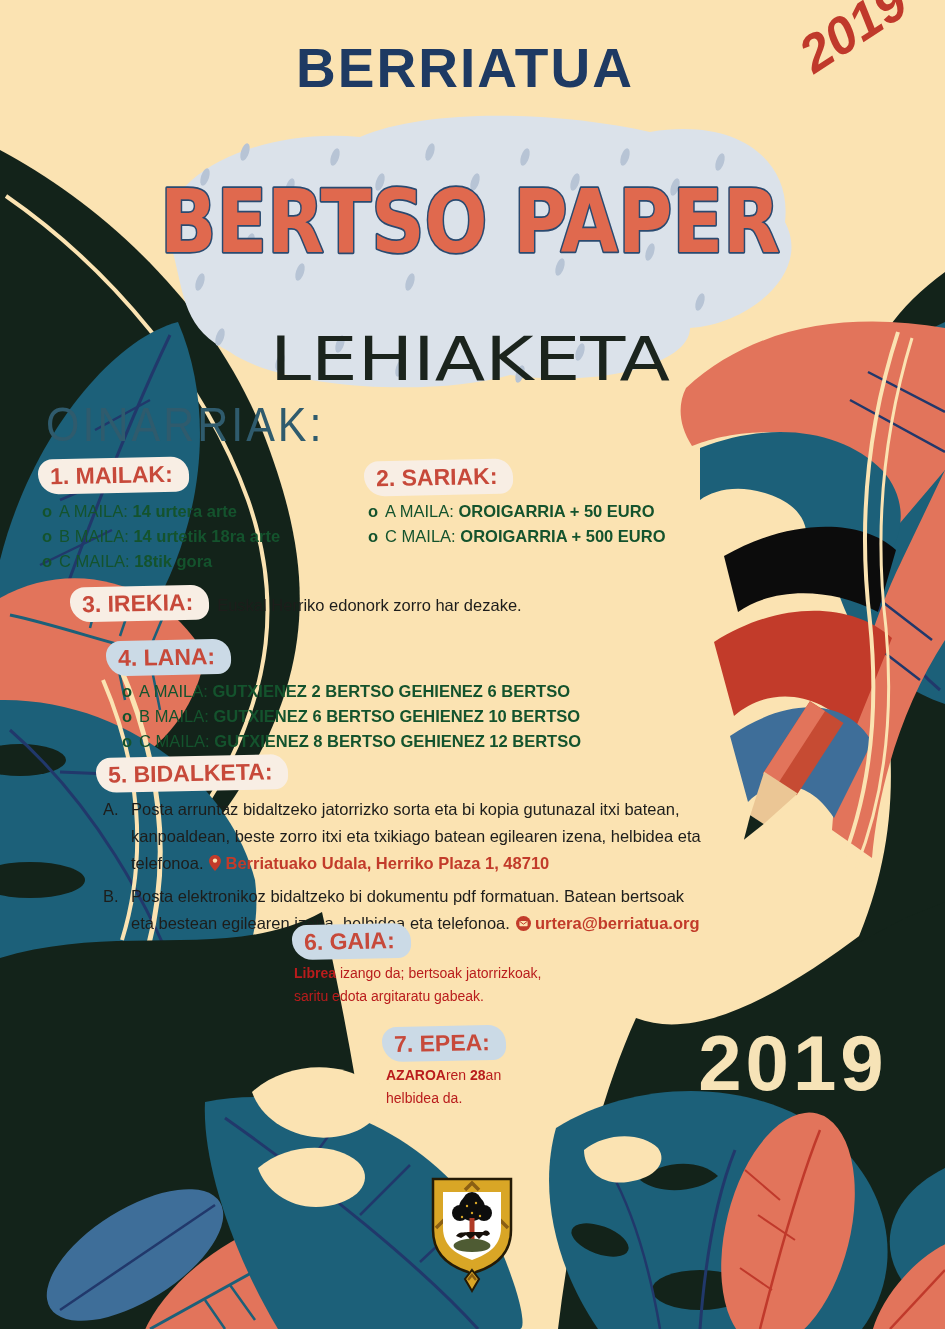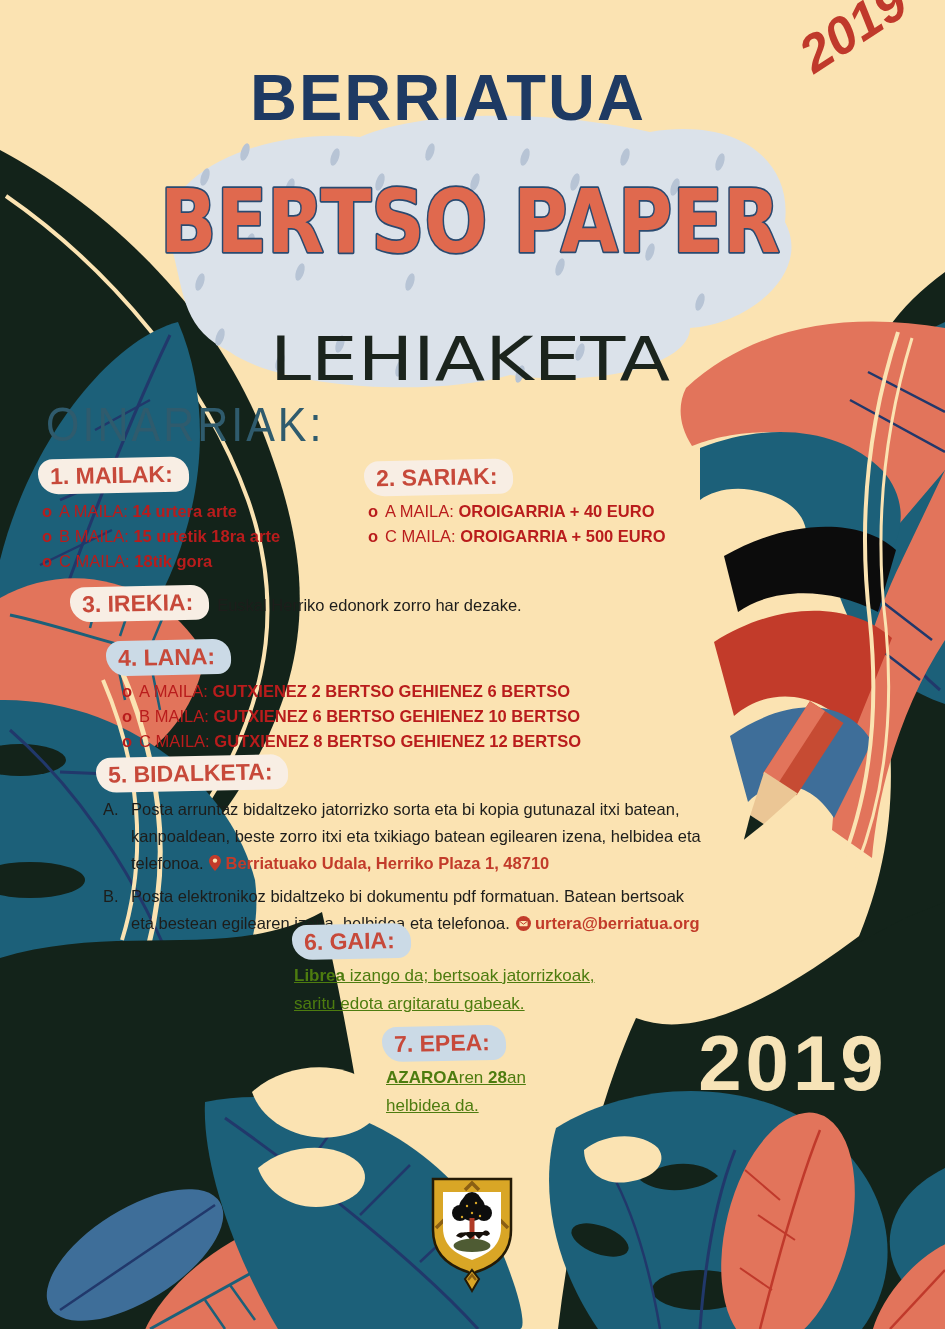--- a/index.html
+++ b/index.html
@@ -4,52 +4,52 @@
 <style>
   html,body{margin:0;padding:0;background:#888;}
   .poster{
     position:relative; width:945px; height:1329px; overflow:hidden;
     background:#FBE3B2; font-family:"Liberation Sans", sans-serif;
     margin:0 auto;
   }
   .deco{position:absolute;left:0;top:0;z-index:0;}
   .abs{position:absolute;z-index:3;}
   .town{
-    left:108px; top:36px; width:680px; text-align:center;
-    font-size:65px; font-weight:800; letter-spacing:2px; color:#1E3A63;margin-top:24px;
+    left:125px; top:36px; width:680px; text-align:center;
+    font-size:55px; font-weight:800; letter-spacing:2px; color:#1E3A63;
   }
   .year-top{
     left:788px; top:34px; width:160px;
     font-size:52px; font-weight:600; font-style:italic; color:#C0392B;
     transform:rotate(-33deg); transform-origin:left top;
   }
   .title-svg{position:absolute; left:130px; top:112px; z-index:2;}
   .oinarriak{
     left:46px; top:398px; font-size:43px; font-weight:400; color:#2F5B6D;
     letter-spacing:3px; transform:scaleY(1.1); transform-origin:left top;
   }
   .sec-h{
     display:inline-block; font-size:23px; font-weight:800; color:#C7493A;
     padding:4px 16px 4px 12px; border-radius:24px 30px 22px 34px;
     transform:rotate(-1.2deg); white-space:nowrap;
   }
   .hl-pink{background:#F8EEE4;}
   .hl-blue{background:#CBDAE6;}
-  .items{font-size:16.5px; color:#b91c1c;}
+  .items{font-size:16.5px; color:#14532d;}
   .item{margin-bottom:6px; white-space:nowrap;}
   .bullet{font-weight:700; margin-right:7px;}
   .val{font-weight:800;}
   .inline-sec{white-space:nowrap; font-size:16.5px; color:#1D1D1B;}
   .inline-sec .sec-h{margin-right:8px;}
   .paras{width:604px; font-size:16.5px; line-height:1.64; color:#1D1D1B;}
   .para{position:relative; padding-left:28px; margin-bottom:4px;}
   .pl{position:absolute; left:0; top:0;}
   .contact{color:#C23B2A; font-weight:800;text-align:center;}
   .cicon{display:inline-block; vertical-align:-2px; margin:0 4px 0 6px;}
-  .center-sec{font-size:17px; line-height:1.64; color:#4d7c0f;text-decoration:underline;}
+  .center-sec{font-size:14px; line-height:1.64; color:#b91c1c;}
   .lead-b{font-weight:800;}
   .year-bottom{
     left:688px; top:1018px; width:210px; text-align:center;
     font-size:78px; font-weight:700; color:#F6E3B7; letter-spacing:4px;
   }
   .shield{position:absolute; left:426px; top:1172px; z-index:3;}
 </style>
 </head>
 <body>
 
@@ -179,29 +179,29 @@
 
   <div class="abs town">BERRIATUA</div>
   <div class="abs year-top">2019</div>
   <div class="abs oinarriak">OINARRIAK:</div>
 
   <div class="abs" style="left:38px; top:458px;">
     <span class="sec-h hl-pink">1. MAILAK:</span>
   </div>
   <div class="abs items" style="left:42px; top:502px;">
     <div class="item"><span class="bullet">o</span><span>A MAILA:</span> <span class="val">14 urtera arte</span></div>
-    <div class="item"><span class="bullet">o</span><span>B MAILA:</span> <span class="val">15 urtetik 18ra arte</span></div>
+    <div class="item"><span class="bullet">o</span><span>B MAILA:</span> <span class="val">14 urtetik 18ra arte</span></div>
     <div class="item"><span class="bullet">o</span><span>C MAILA:</span> <span class="val">18tik gora</span></div>
   </div>
 
   <div class="abs" style="left:364px; top:460px;">
     <span class="sec-h hl-pink">2. SARIAK:</span>
   </div>
   <div class="abs items" style="left:368px; top:502px;">
-    <div class="item"><span class="bullet">o</span><span>A MAILA:</span> <span class="val">OROIGARRIA + 40 EURO</span></div>
+    <div class="item"><span class="bullet">o</span><span>A MAILA:</span> <span class="val">OROIGARRIA + 50 EURO</span></div>
     <div class="item"><span class="bullet">o</span><span>C MAILA:</span> <span class="val">OROIGARRIA + 500 EURO</span></div>
   </div>
 
   <div class="abs inline-sec" style="left:70px; top:586px;">
     <span class="sec-h hl-pink">3. IREKIA:</span><span>Euskal Herriko edonork zorro har dezake.</span>
   </div>
 
   <div class="abs" style="left:106px; top:640px;">
     <span class="sec-h hl-blue">4. LANA:</span>
   </div>

